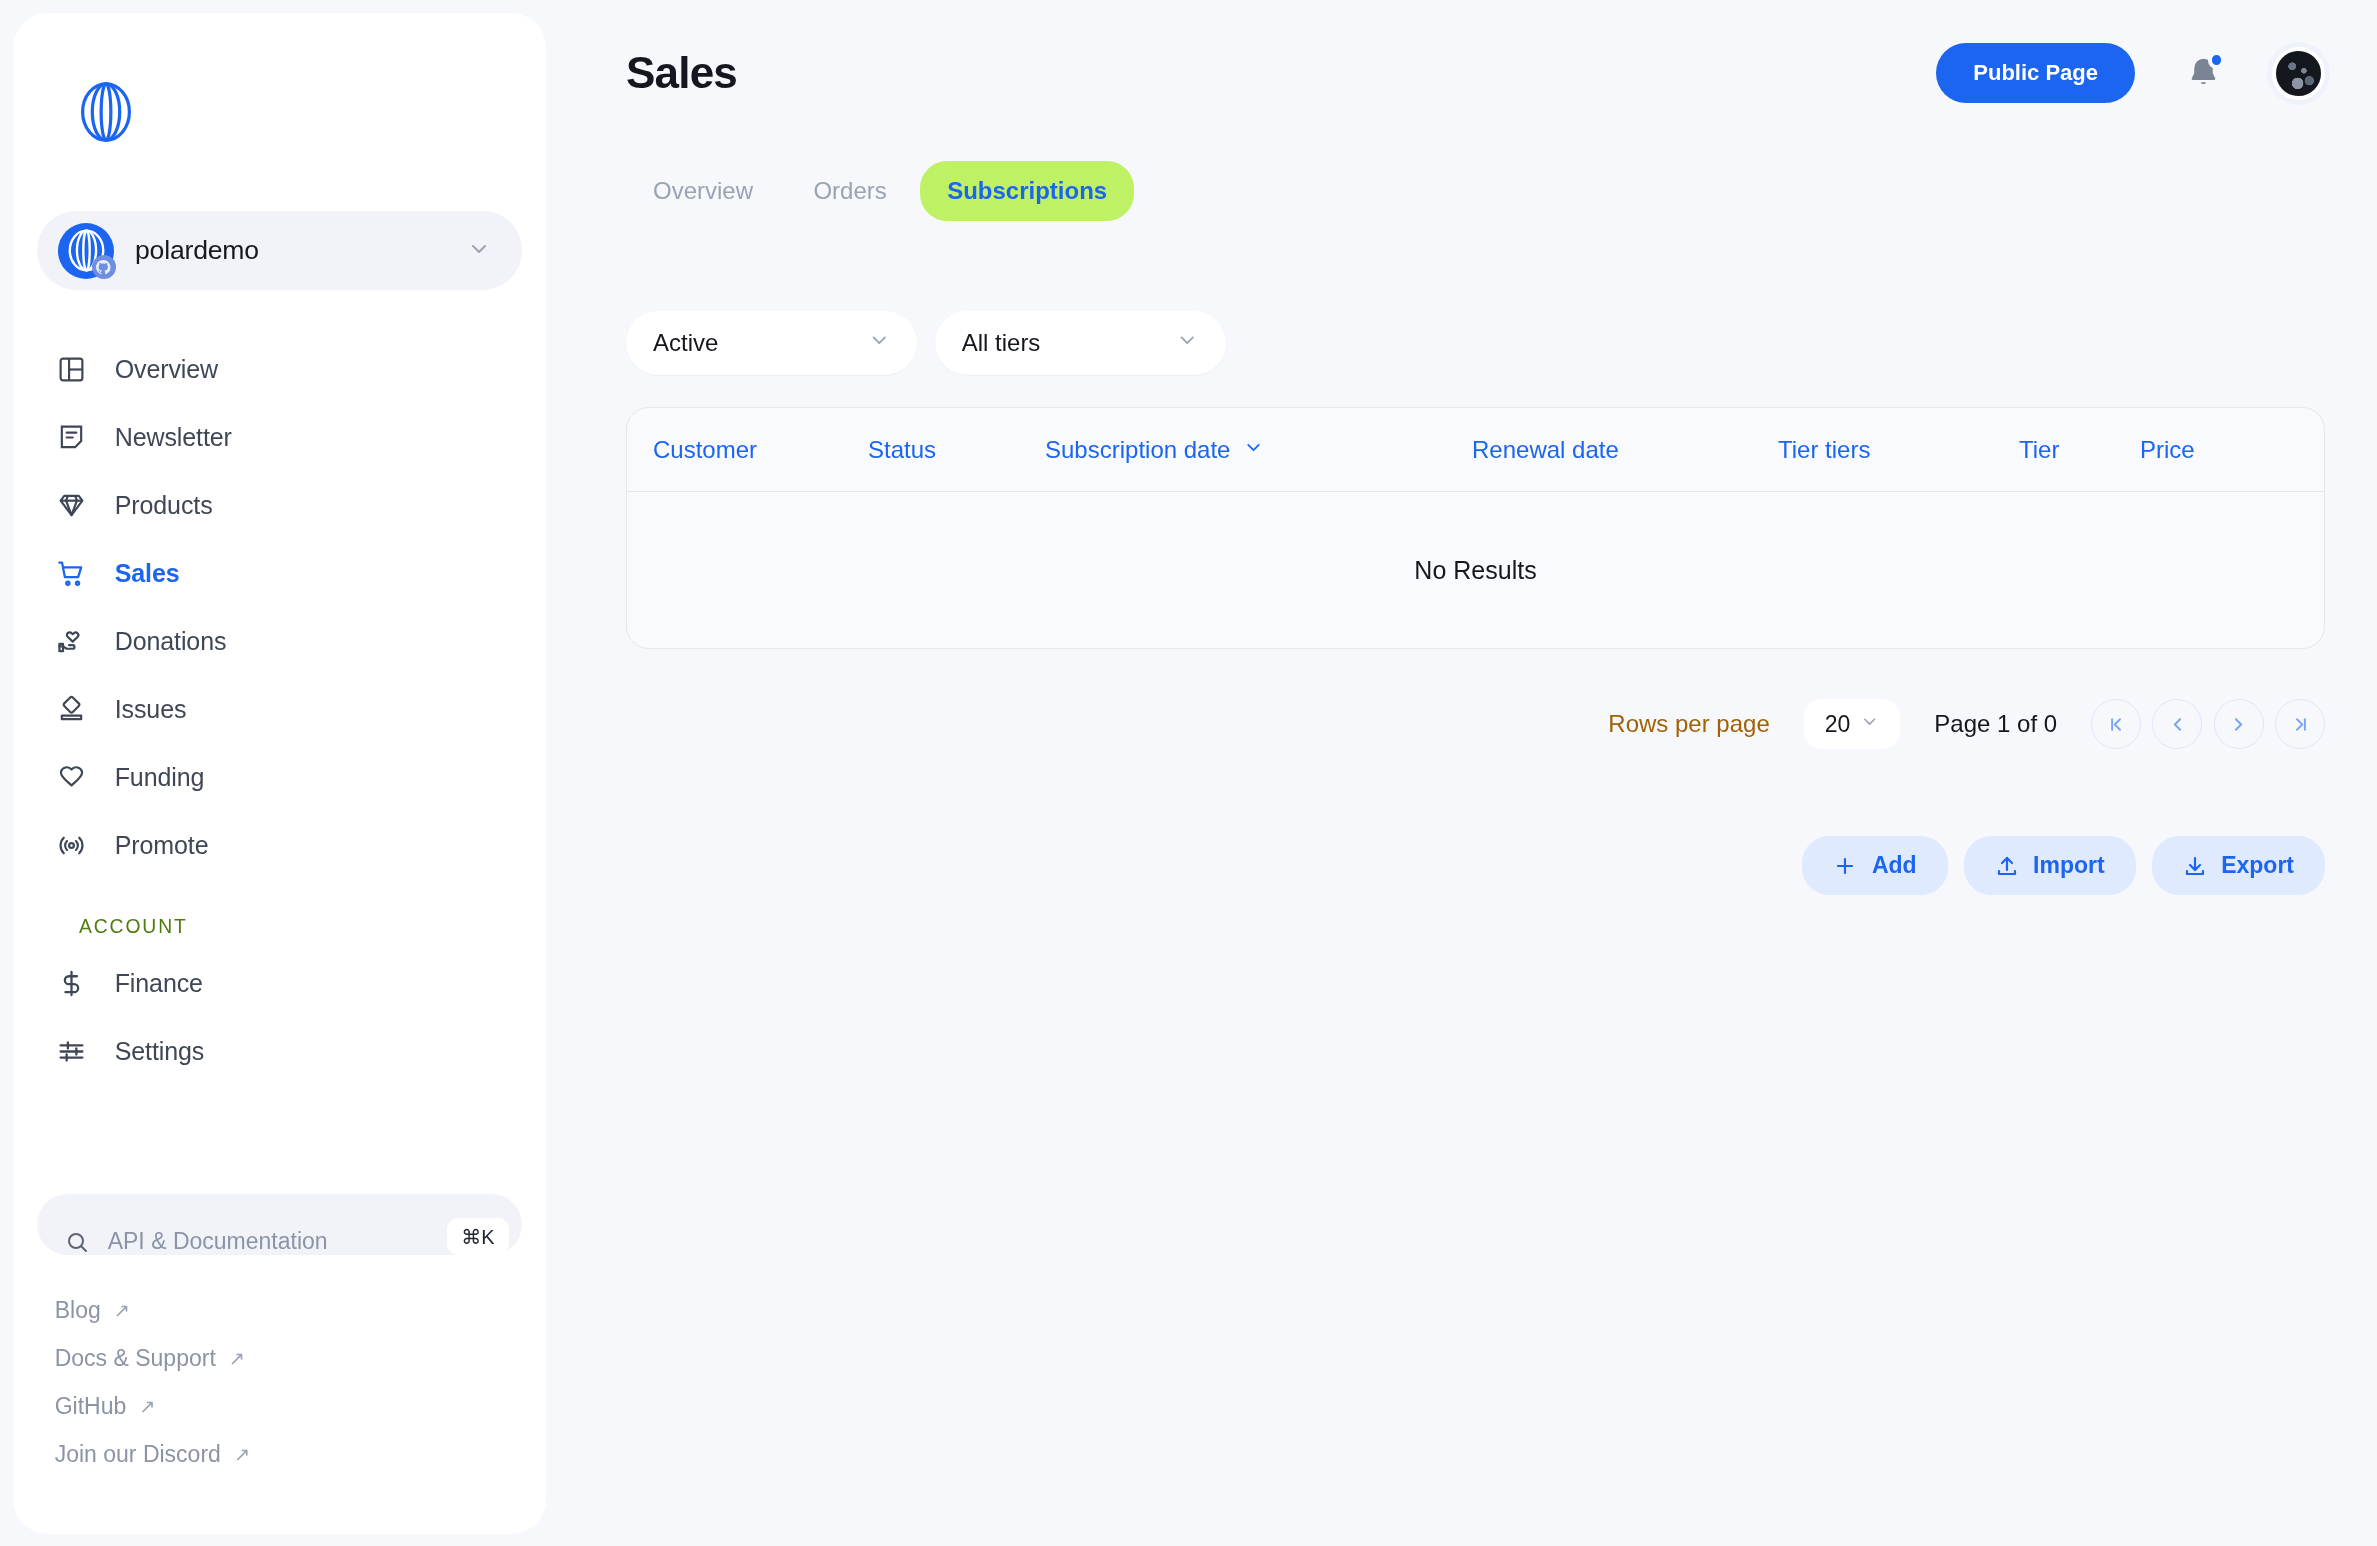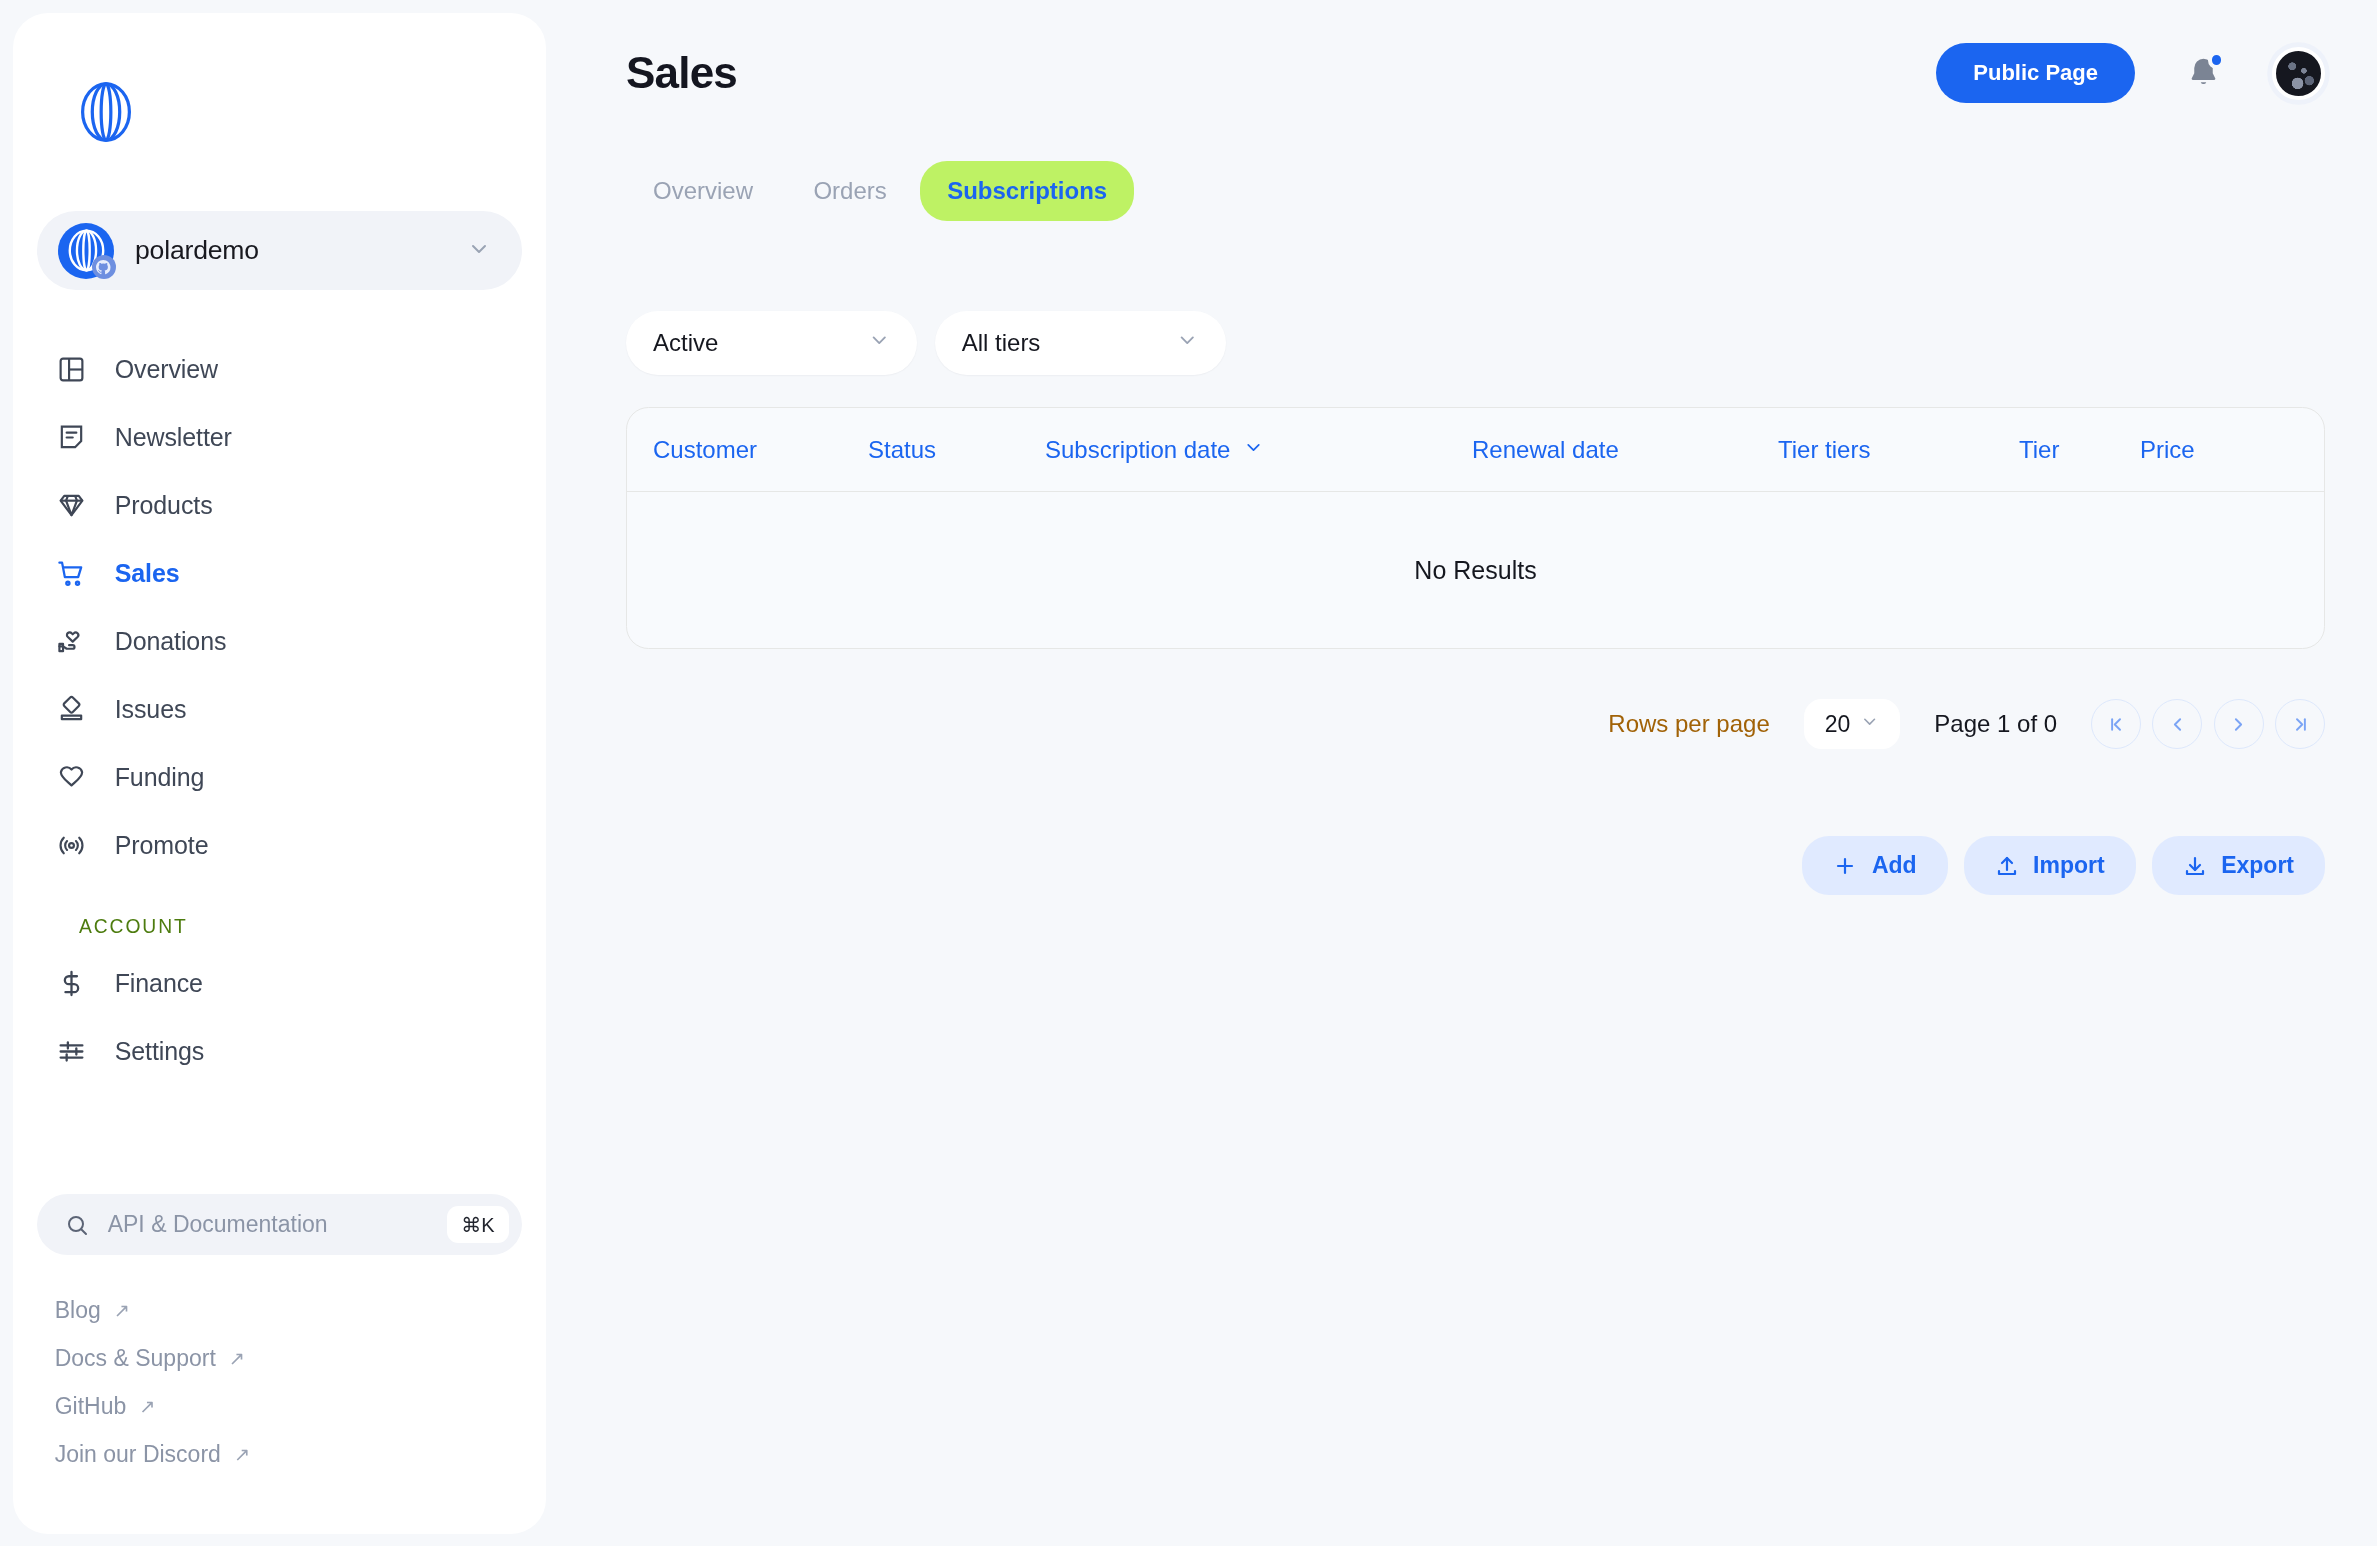--- a/index.html
+++ b/index.html
@@ -65,21 +65,21 @@
 
   .section-title {
     margin: 37px 0 11.3px 42px;
     font-size: 19.3px; letter-spacing: 1.9px;
     color: #4d7c0f; font-weight: 400;
   }
 
   .sidebar-bottom { position: absolute; bottom: 0; left: 0; right: 0; padding: 0 24px 45px 24px; }
   .search-box {
     height: 61px; background: #f1f3f8; border-radius: 31px;
-    display: flex; align-items: center; padding: 0 13px 0 26px;
+    display: flex; align-items: flex-end; padding: 0 13px 0 26px;
     cursor: pointer;
   }
   .search-box .s-ico { width: 27px; height: 27px; display:flex; align-items:center; justify-content:center; color:#5c6476; }
   .search-box .s-ph { flex: 1; margin-left: 17.7px; font-size: 23px; color: #8b94a6; }
   .kbd {
     background: #ffffff; border-radius: 11.3px;
     padding: 6.4px 14.5px; font-size: 20px; color: #22252e;
   }
   .links { margin-top: 42px; padding-left: 17.7px; }
   .link-row {

